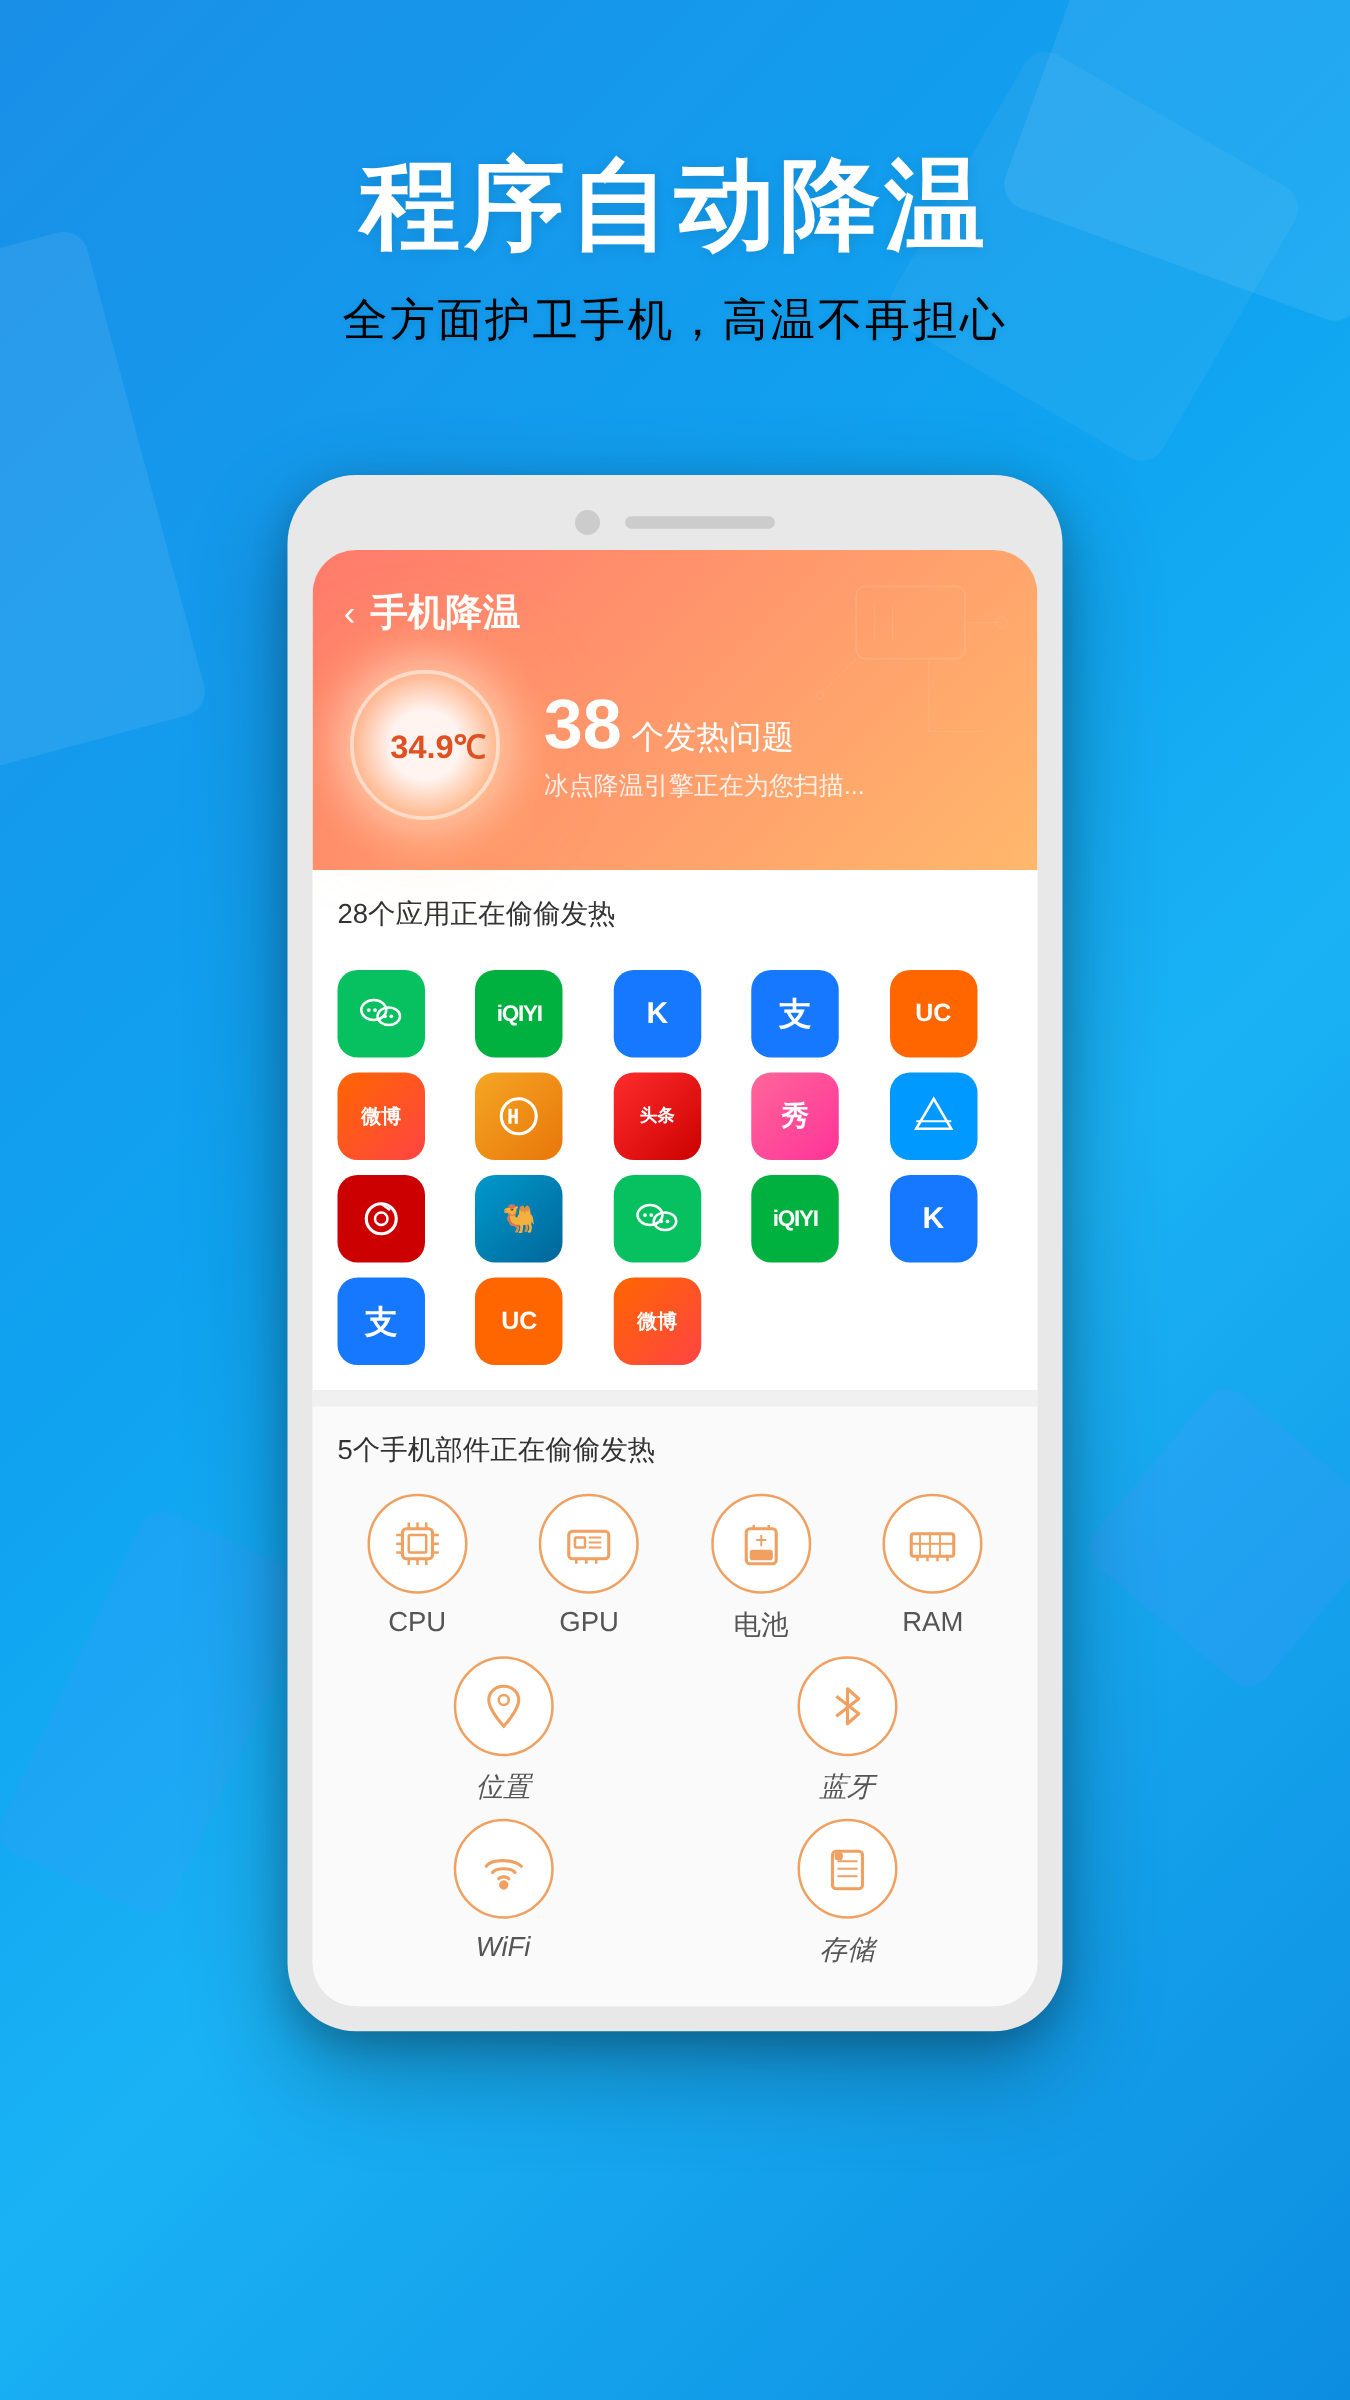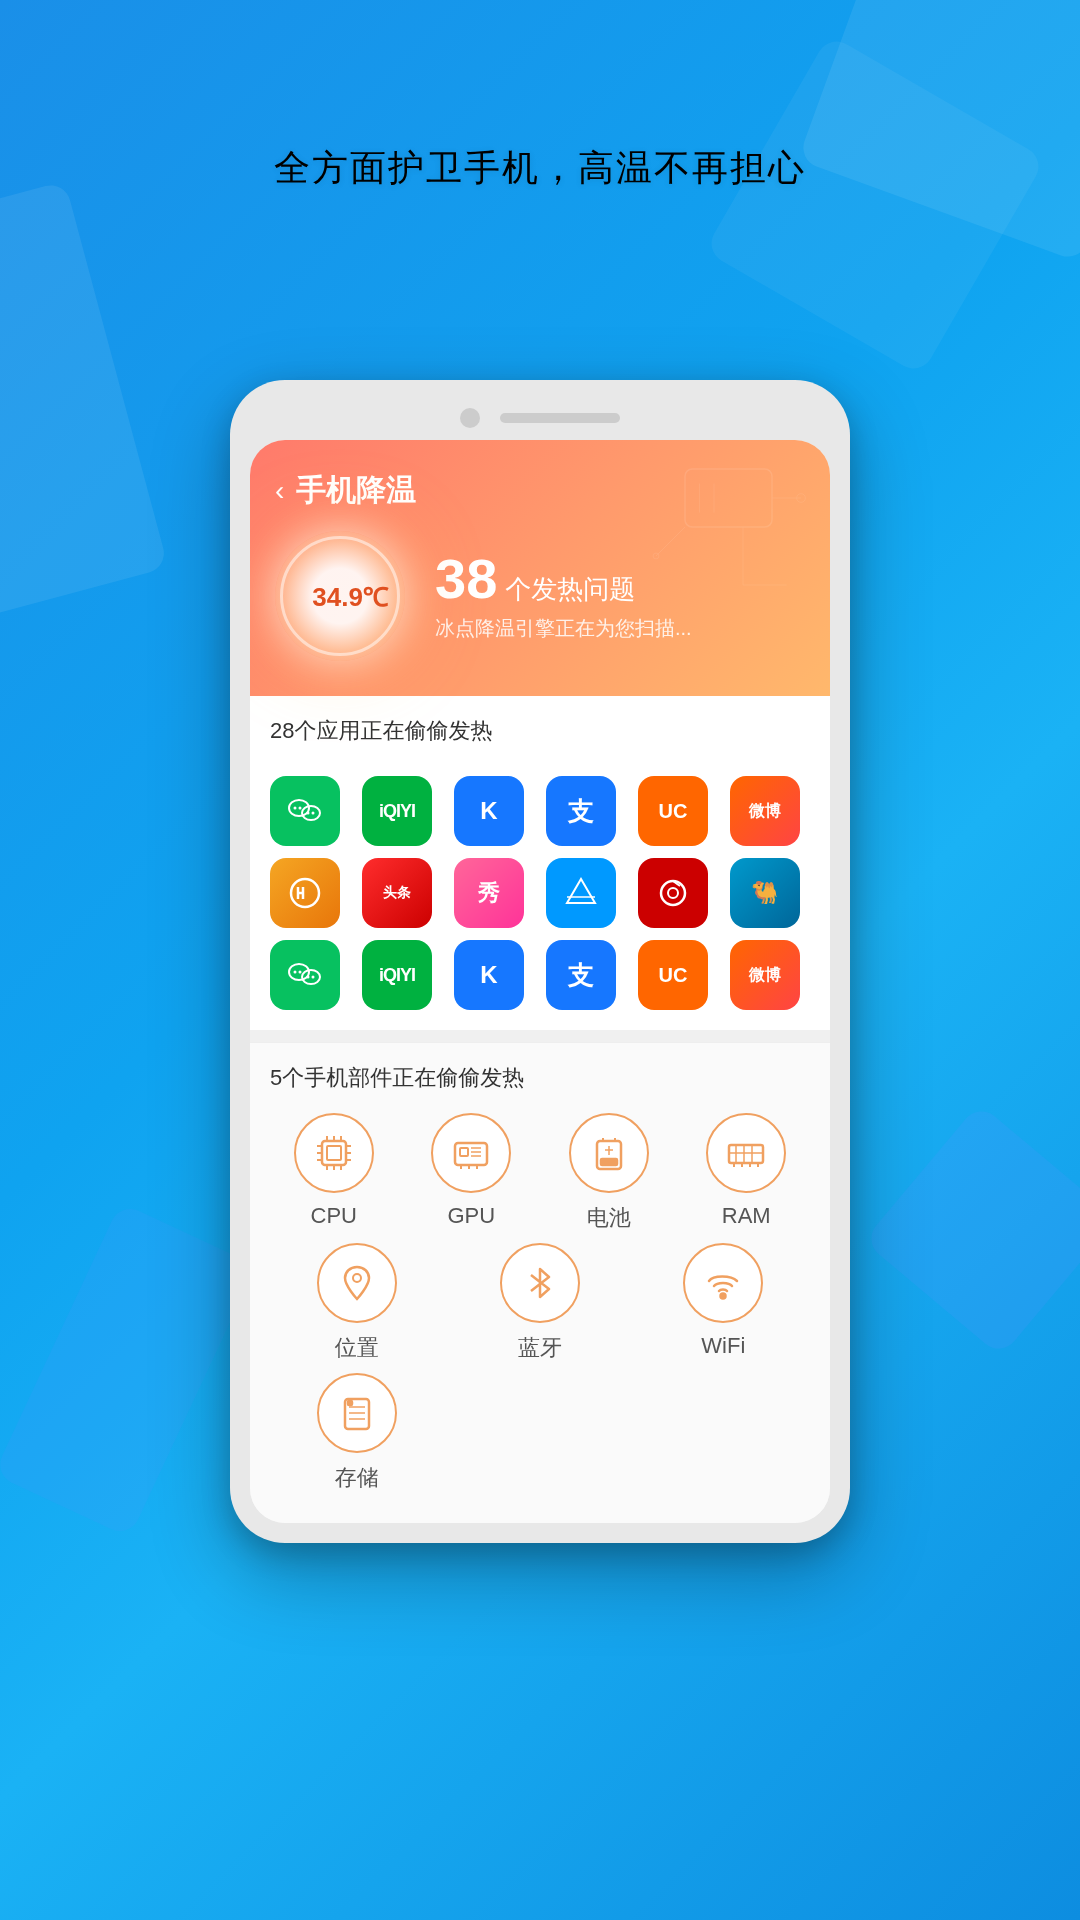--- a/index.html
+++ b/index.html
@@ -208,21 +208,21 @@
 
     .section-title {
       font-size: 22px;
       color: #333;
       margin-bottom: 30px;
     }
 
     
     .app-grid {
       display: grid;
-      grid-template-columns: repeat(6, 1fr);
+      grid-template-columns: repeat(5, 1fr);
       gap: 12px;
       margin-bottom: 10px;
     }
 
     .app-icon {
       width: 70px;
       height: 70px;
       border-radius: 16px;
       display: flex;
       align-items: center;
@@ -293,23 +293,24 @@
 
     .hw-label {
       font-size: 22px;
       color: #555;
       text-align: center;
     }
 
     
     .hardware-grid-2 {
       display: grid;
-      grid-template-columns: repeat(3, 1fr);
+      grid-template-columns: repeat(2, 1fr);
       gap: 10px;
       padding-bottom: 20px;
+      font-style: italic;
     }
 
     
     .section-divider {
       height: 12px;
       background: #f0f0f0;
     }
 
     
     .circuit-pattern {
@@ -324,20 +325,21 @@
 
 <div class="bg-shapes">
   <div class="bg-shape s1"></div>
   <div class="bg-shape s2"></div>
   <div class="bg-shape s3"></div>
   <div class="bg-shape s4"></div>
   <div class="bg-shape s5"></div>
 </div>
 
 <div class="header-area">
+  <div class="main-title">程序自动降温</div>
   <div class="sub-title">全方面护卫手机，高温不再担心</div>
 </div>
 
 <div class="phone-container">
   <div class="phone-outer">
     <div class="phone-top-bar">
       <div class="phone-camera"></div>
       <div class="phone-speaker"></div>
     </div>
     <div class="phone-screen">

